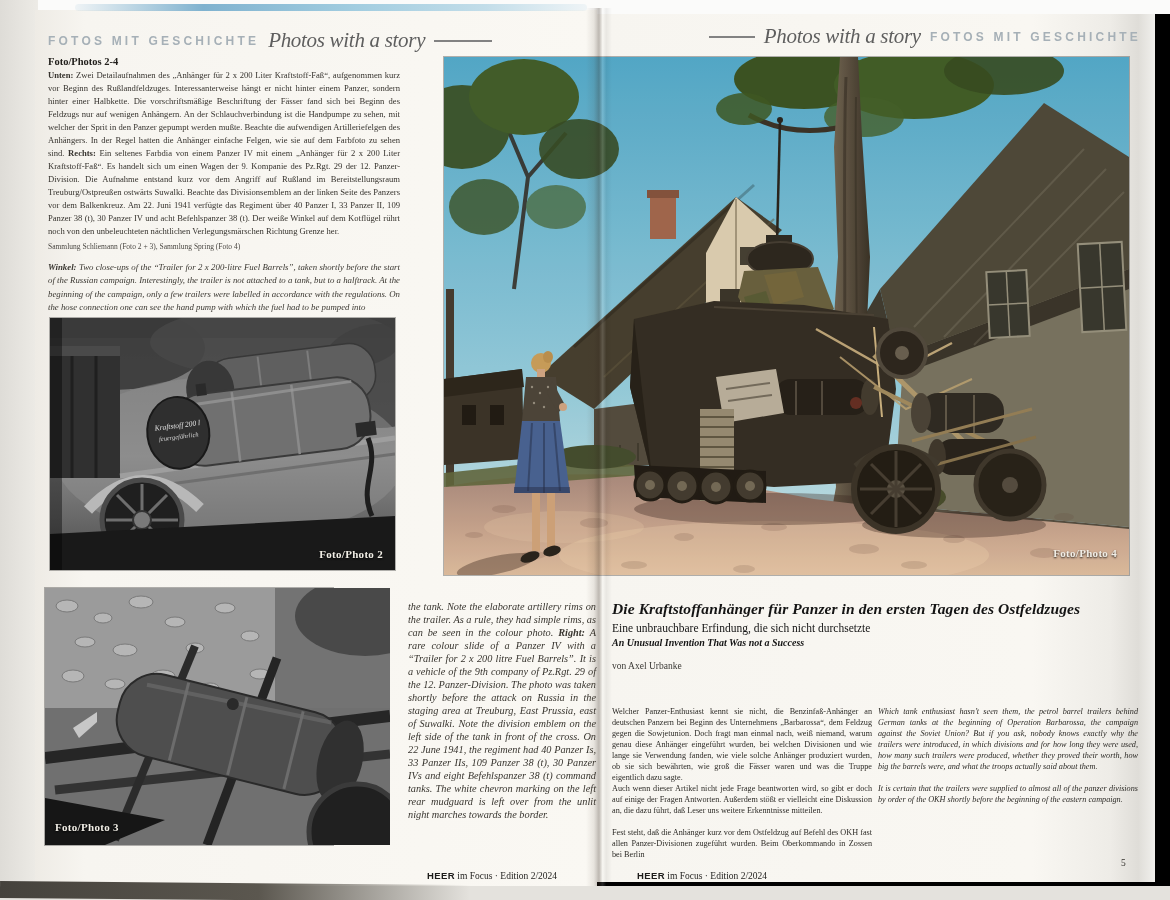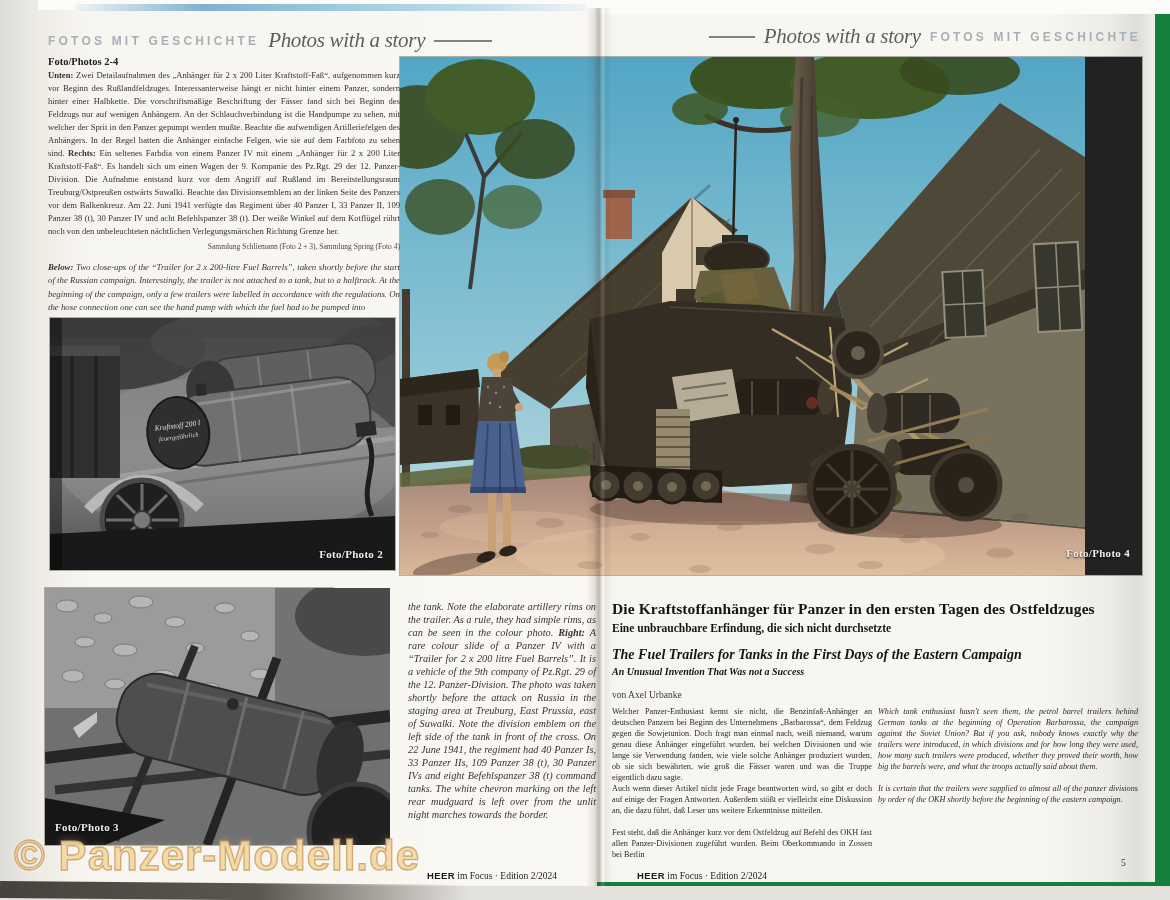--- a/index.html
+++ b/index.html
@@ -1,16 +1,16 @@
 <!DOCTYPE html>
 <html><head>
 <meta charset="utf-8">
 <style>
   html,body{margin:0;padding:0;background:#e9e7e3;}
-  .stage{position:relative;width:1170px;height:900px;overflow:hidden;background:#15803d;font-family:"Liberation Serif",serif;}
+  .stage{position:relative;width:1170px;height:900px;overflow:hidden;background:#000000;font-family:"Liberation Serif",serif;}
   
   .bg-top{position:absolute;left:0;top:0;width:1170px;height:14px;background:#fbfbfa;}
   .left-shade{position:absolute;left:0;top:0;width:38px;height:900px;background:linear-gradient(90deg,#dedcd7,#edebe6);}
   .bottom-shade{position:absolute;left:0;top:886px;width:1170px;height:14px;background:#e4e2dd;}
   .blue-strip{position:absolute;left:75px;top:4px;width:512px;height:7px;border-radius:4px;z-index:3;
     background:linear-gradient(90deg,rgba(130,175,205,0.1),#7fb2cf 25%,#a2cde0 55%,#c2dde9 80%,rgba(170,205,225,0.15));}
   .dark-strip{position:absolute;left:0;top:883px;width:470px;height:17px;z-index:6;transform:rotate(0.5deg);
     background:linear-gradient(90deg,#45423c,#5b574f 55%,rgba(91,87,79,0));}
   
   .page{position:absolute;z-index:1;}
@@ -24,40 +24,40 @@
   .hdr{position:absolute;display:flex;align-items:center;gap:9px;white-space:nowrap;}
   .hdr-caps{font-family:"Liberation Sans",sans-serif;font-size:12px;font-weight:bold;letter-spacing:3.2px;color:#a6b0b7;}
   .hdr-script{font-size:21px;font-style:italic;color:#5e5e5e;letter-spacing:-0.3px;text-align:right;}
   .hdr-rule{height:2px;background:#828282;}
   .hdr-left{left:13px;top:18px;}
   .hdr-right{top:10px;right:14px;}
   
   .caption-block{position:absolute;left:13px;top:46px;width:352px;}
   .cap-title{font-weight:bold;font-size:10.5px;margin:0 0 2px;color:#23211d;}
   .cap-de{font-size:8.6px;line-height:13px;text-align:justify;margin:0;color:#36332e;}
-  .cap-credit{font-size:7.5px;text-align:right;margin:4px 0 10px;color:#4b4843;}
+  .cap-credit{font-size:7.5px;margin:4px 0 10px;color:#4b4843;}
   .cap-en{font-style:italic;font-size:8.8px;line-height:13.4px;text-align:justify;margin:0;color:#3a3731;}
   
   .photo{position:absolute;background:#222;z-index:5;box-shadow:0 0 0 1px rgba(40,40,40,0.35);}
   .photo svg{display:block;}
   .photo-cap{position:absolute;color:#f1eee6;font-size:11px;font-weight:bold;letter-spacing:0.3px;
     text-shadow:0 1px 2px rgba(0,0,0,0.85);}
   .photo2{left:15px;top:308px;width:345px;height:252px;}
   .photo3{left:10px;top:578px;width:288px;height:257px;}
-  .photo4{left:400px;top:57px;width:742px;height:518px;z-index:10;}
+  .photo4{left:444px;top:57px;width:685px;height:518px;z-index:10;}
   .cap-br{right:12px;bottom:10px;}
   .cap-bl{left:10px;bottom:12px;}
   .cap-p4{right:12px;bottom:16px;}
   
   .mid-column{position:absolute;left:373px;top:590px;width:188px;font-style:italic;font-size:10.3px;
     line-height:13px;text-align:justify;color:#38352f;}
   
   .article{position:absolute;left:15px;top:586px;width:532px;color:#141414;}
-  .art-title-de{font-size:15.5px;font-weight:bold;margin:0;letter-spacing:0.1px;}
-  .art-sub-de{font-size:11.5px;font-weight:bold;margin:4px 0 0;}
+  .art-title-de{font-size:15.5px;font-weight:bold;margin:0;letter-spacing:0.1px;font-style:italic;}
+  .art-sub-de{font-size:11.5px;font-weight:normal;margin:4px 0 0;}
   .art-title-en{font-size:14px;font-weight:bold;font-style:italic;margin:13px 0 0;}
   .art-sub-en{font-size:10px;font-weight:bold;font-style:italic;margin:3px 0 4px;}
   .art-byline{font-size:9.5px;margin:13px 0 0;color:#3a3834;}
   .cols{position:absolute;left:15px;top:692px;width:534px;display:flex;gap:6px;}
   .col{width:260px;font-size:8.2px;line-height:11px;text-align:justify;color:#2d2b27;}
   .col p{margin:0;}
   .col p.gap{margin-top:11px;}
   .col-en{font-style:italic;}
   
   .footer{position:absolute;font-size:9.5px;color:#1e1d1b;white-space:nowrap;text-align:center;}
@@ -87,21 +87,21 @@
       <span class="hdr-rule" style="width:58px"></span>
     </div>
 
     <div class="caption-block">
       <p class="cap-title">Foto/Photos 2-4</p>
       <p class="cap-de"><b>Unten:</b>
         <span>Zwei Detailaufnahmen des „Anhänger für 2 x 200 Liter Kraftstoff-Faß“, aufgenommen kurz vor Beginn des Rußlandfeldzuges. Interessanterweise hängt er nicht hinter einem Panzer, sondern hinter einer Halbkette. Die vorschriftsmäßige Beschriftung der Fässer fand sich bei Beginn des Feldzugs nur auf wenigen Anhängern. An der Schlauchverbindung ist die Handpumpe zu sehen, mit welcher der Sprit in den Panzer gepumpt werden mußte. Beachte die aufwendigen Artilleriefelgen des Anhängers. In der Regel hatten die Anhänger einfache Felgen, wie sie auf dem Farbfoto zu sehen sind.</span>
         <b>Rechts:</b>
         <span>Ein seltenes Farbdia von einem Panzer IV mit einem „Anhänger für 2 x 200 Liter Kraftstoff-Faß“. Es handelt sich um einen Wagen der 9. Kompanie des Pz.Rgt. 29 der 12. Panzer-Division. Die Aufnahme entstand kurz vor dem Angriff auf Rußland im Bereitstellungsraum Treuburg/Ostpreußen ostwärts Suwalki. Beachte das Divisionsemblem an der linken Seite des Panzers vor dem Balkenkreuz. Am 22. Juni 1941 verfügte das Regiment über 40 Panzer I, 33 Panzer II, 109 Panzer 38 (t), 30 Panzer IV und acht Befehlspanzer 38 (t). Der weiße Winkel auf dem Kotflügel rührt noch von den unbeleuchteten nächtlichen Verlegungsmärschen Richtung Grenze her.</span></p>
       <p class="cap-credit">Sammlung Schliemann (Foto 2 + 3), Sammlung Spring (Foto 4)</p>
-      <p class="cap-en"><b>Below:</b>
+      <p class="cap-en"><b>Winkel:</b>
         <span>Two close-ups of the “Trailer for 2 x 200-litre Fuel Barrels”, taken shortly before the start of the Russian campaign. Interestingly, the trailer is not attached to a tank, but to a halftrack. At the beginning of the campaign, only a few trailers were labelled in accordance with the regulations. On the hose connection one can see the hand pump with which the fuel had to be pumped into</span></p>
     </div>
 
     <figure class="photo photo2" style="margin:0">
       <svg viewBox="0 0 345 252" width="345" height="252">
         <defs>
           <linearGradient id="bg2" x1="0" y1="0" x2="0" y2="1">
             <stop offset="0" stop-color="#6f6f6f"></stop>
               <stop offset="0.55" stop-color="#8a8a8a"></stop>
               <stop offset="1" stop-color="#4c4c4c"></stop>
@@ -219,21 +219,20 @@
   <div class="page page-right">
     <div class="hdr hdr-right">
       <span class="hdr-rule" style="width:46px"></span>
       <span class="hdr-script">Photos with a story</span>
       <span class="hdr-caps">FOTOS MIT GESCHICHTE</span>
     </div>
 
     <div class="article">
       <h1 class="art-title-de">Die Kraftstoffanhänger für Panzer in den ersten Tagen des Ostfeldzuges</h1>
       <h2 class="art-sub-de">Eine unbrauchbare Erfindung, die sich nicht durchsetzte</h2>
-      <h2 class="art-title-en">The Fuel Trailers for Tanks in the First Days of the Eastern Campaign</h2>
       <h3 class="art-sub-en">An Unusual Invention That Was not a Success</h3>
       <p class="art-byline">von Axel Urbanke</p>
     </div>
 
     <div class="cols">
       <div class="col col-de">
         <p>Welcher Panzer-Enthusiast kennt sie nicht, die Benzinfaß-Anhänger an deutschen Panzern bei Beginn des Unternehmens „Barbarossa“, dem Feldzug gegen die Sowjetunion. Doch fragt man einmal nach, weiß niemand, warum genau diese Anhänger eingeführt wurden, bei welchen Divisionen und wie lange sie Verwendung fanden, wie viele solche Anhänger produziert wurden, ob sie sich bewährten, wie groß die Fässer waren und was die Truppe eigentlich dazu sagte.</p>
         <p>Auch wenn dieser Artikel nicht jede Frage beantworten wird, so gibt er doch auf einige der Fragen Antworten. Außerdem stößt er vielleicht eine Diskussion an, die dazu führt, daß Leser uns weitere Erkenntnisse mitteilen.</p>
         <p class="gap">Fest steht, daß die Anhänger kurz vor dem Ostfeldzug auf Befehl des OKH fast allen Panzer-Divisionen zugeführt wurden. Beim Oberkommando in Zossen bei Berlin</p>
       </div>
@@ -484,14 +483,13 @@
         <ellipse cx="108" cy="494" rx="9" ry="5" fill="#1c1a17" transform="rotate(-15 108 494)"></ellipse>
       </g>
 
       <rect width="685" height="518" fill="rgba(255,185,110,0.06)"></rect>
     </svg>
     <span class="photo-cap cap-p4">Foto/Photo 4</span>
   </figure>
 
   <div class="gutter"></div>
   <div class="dark-strip"></div>
-  <div class="watermark">© Panzer-Modell.de</div>
 </div>
 
 </body></html>

